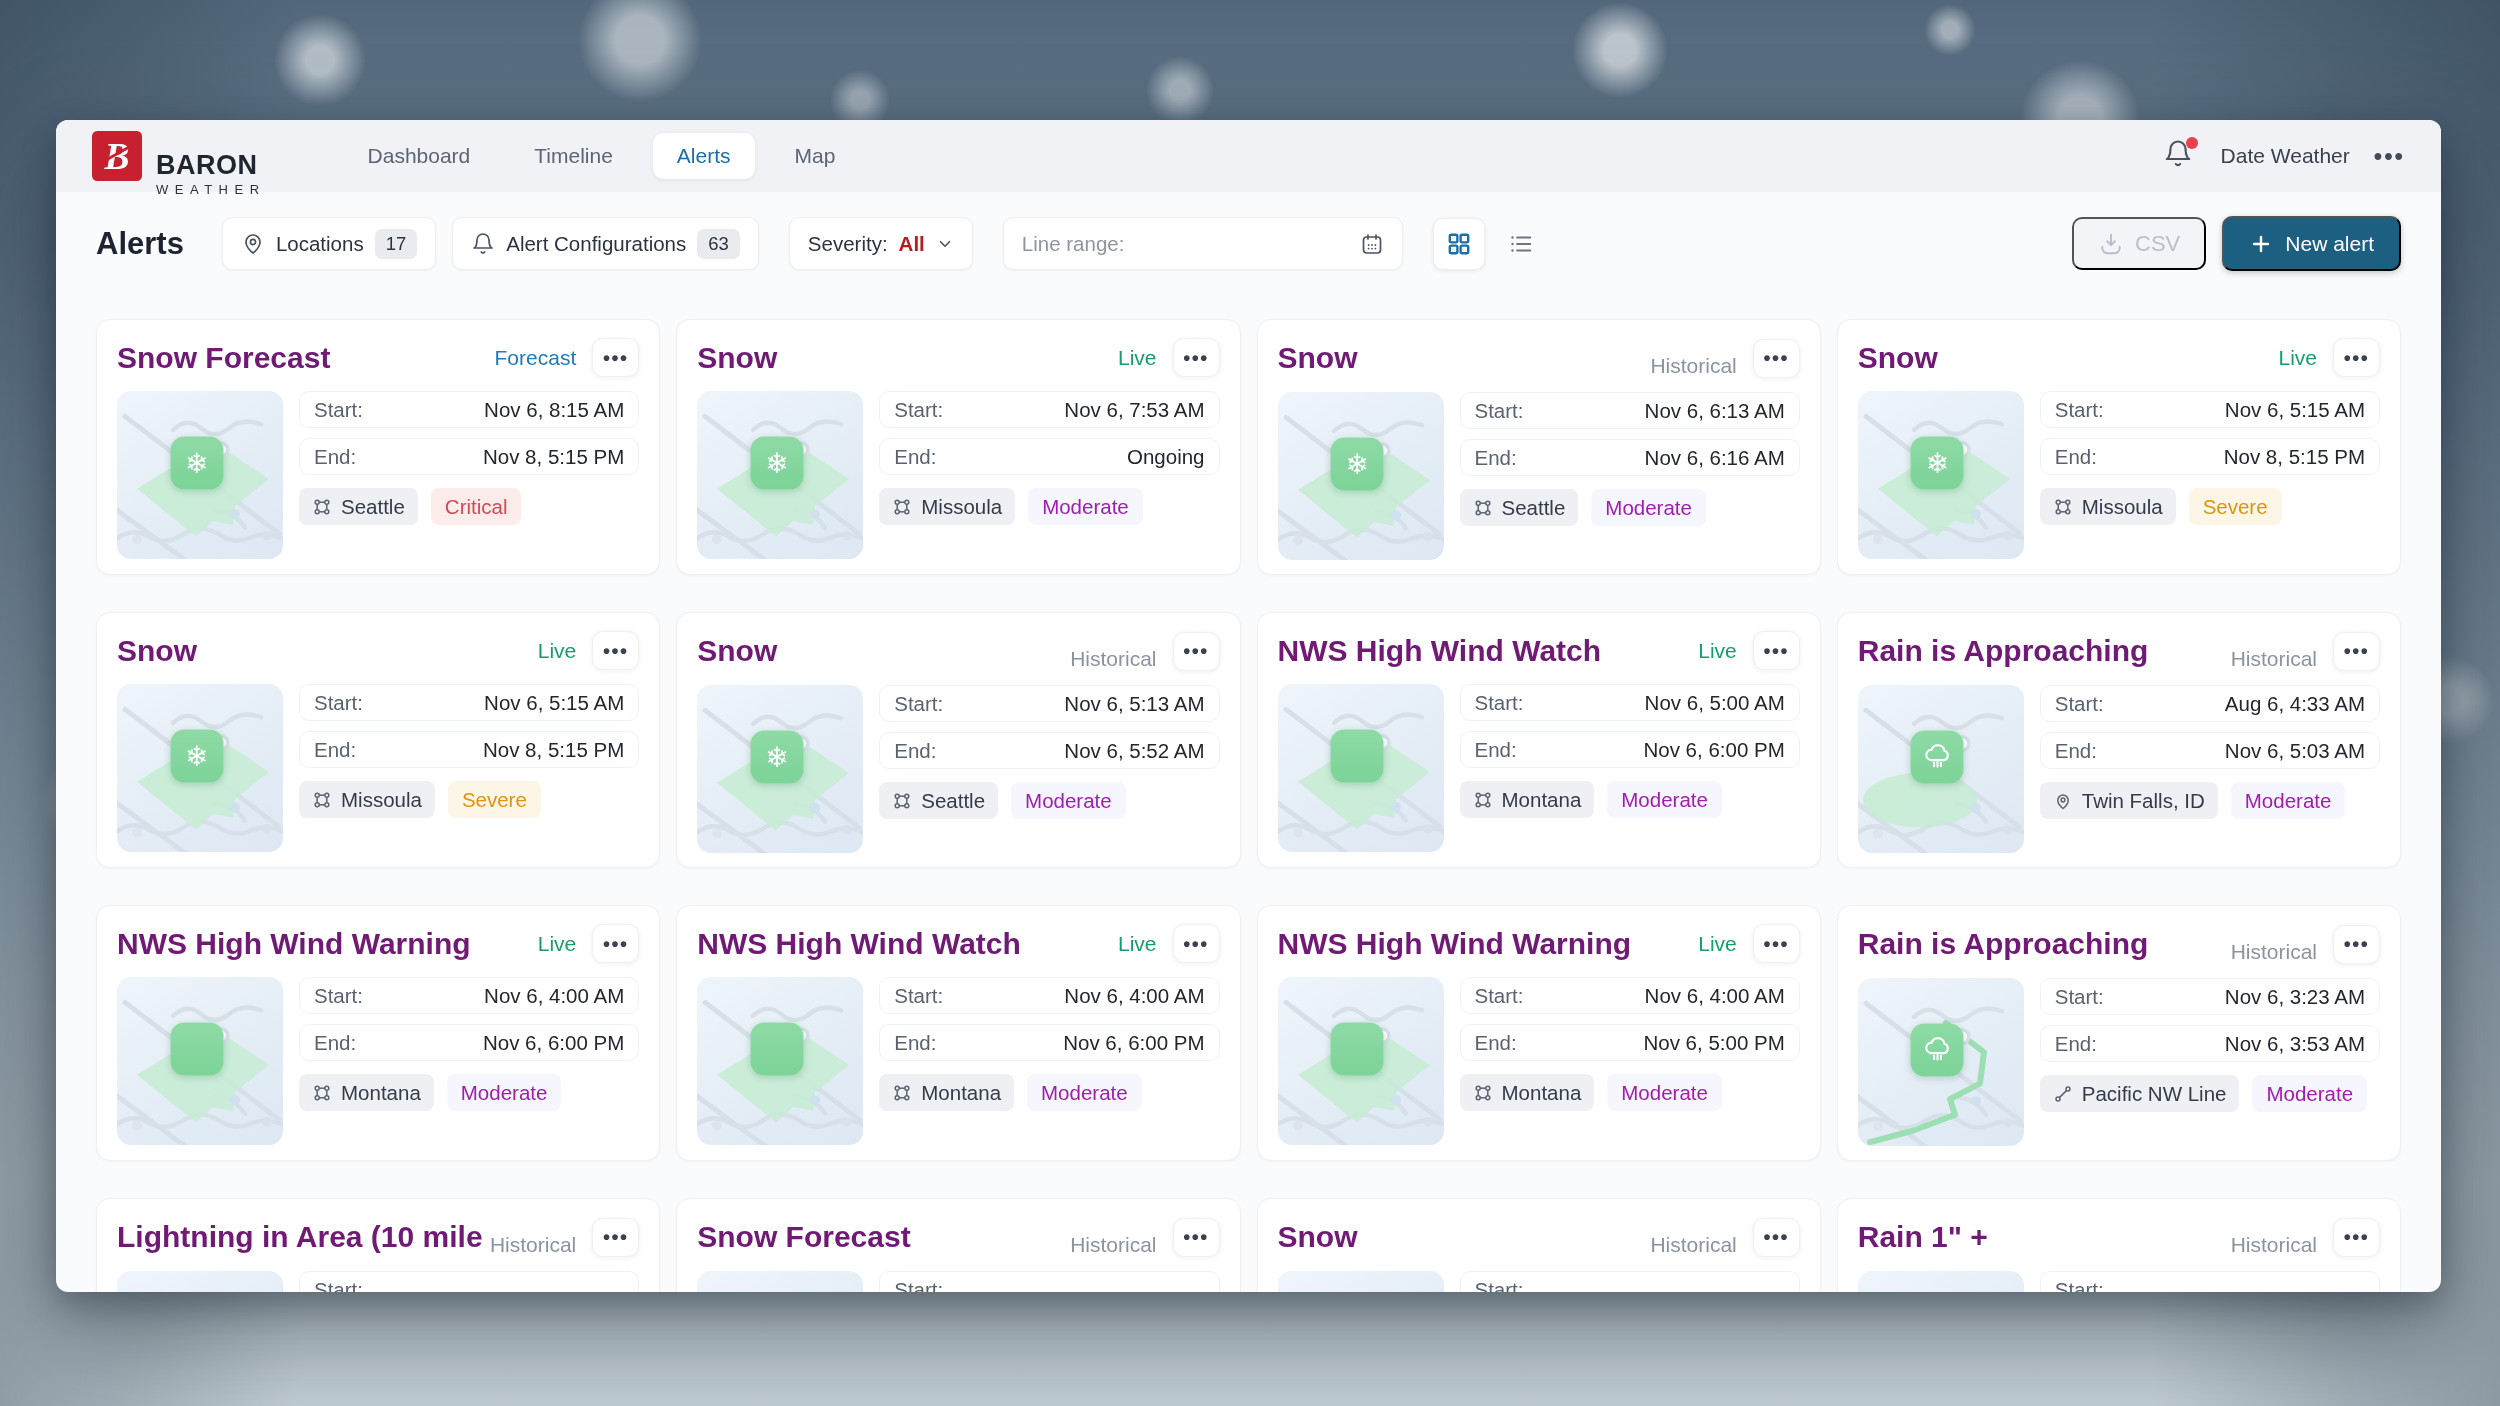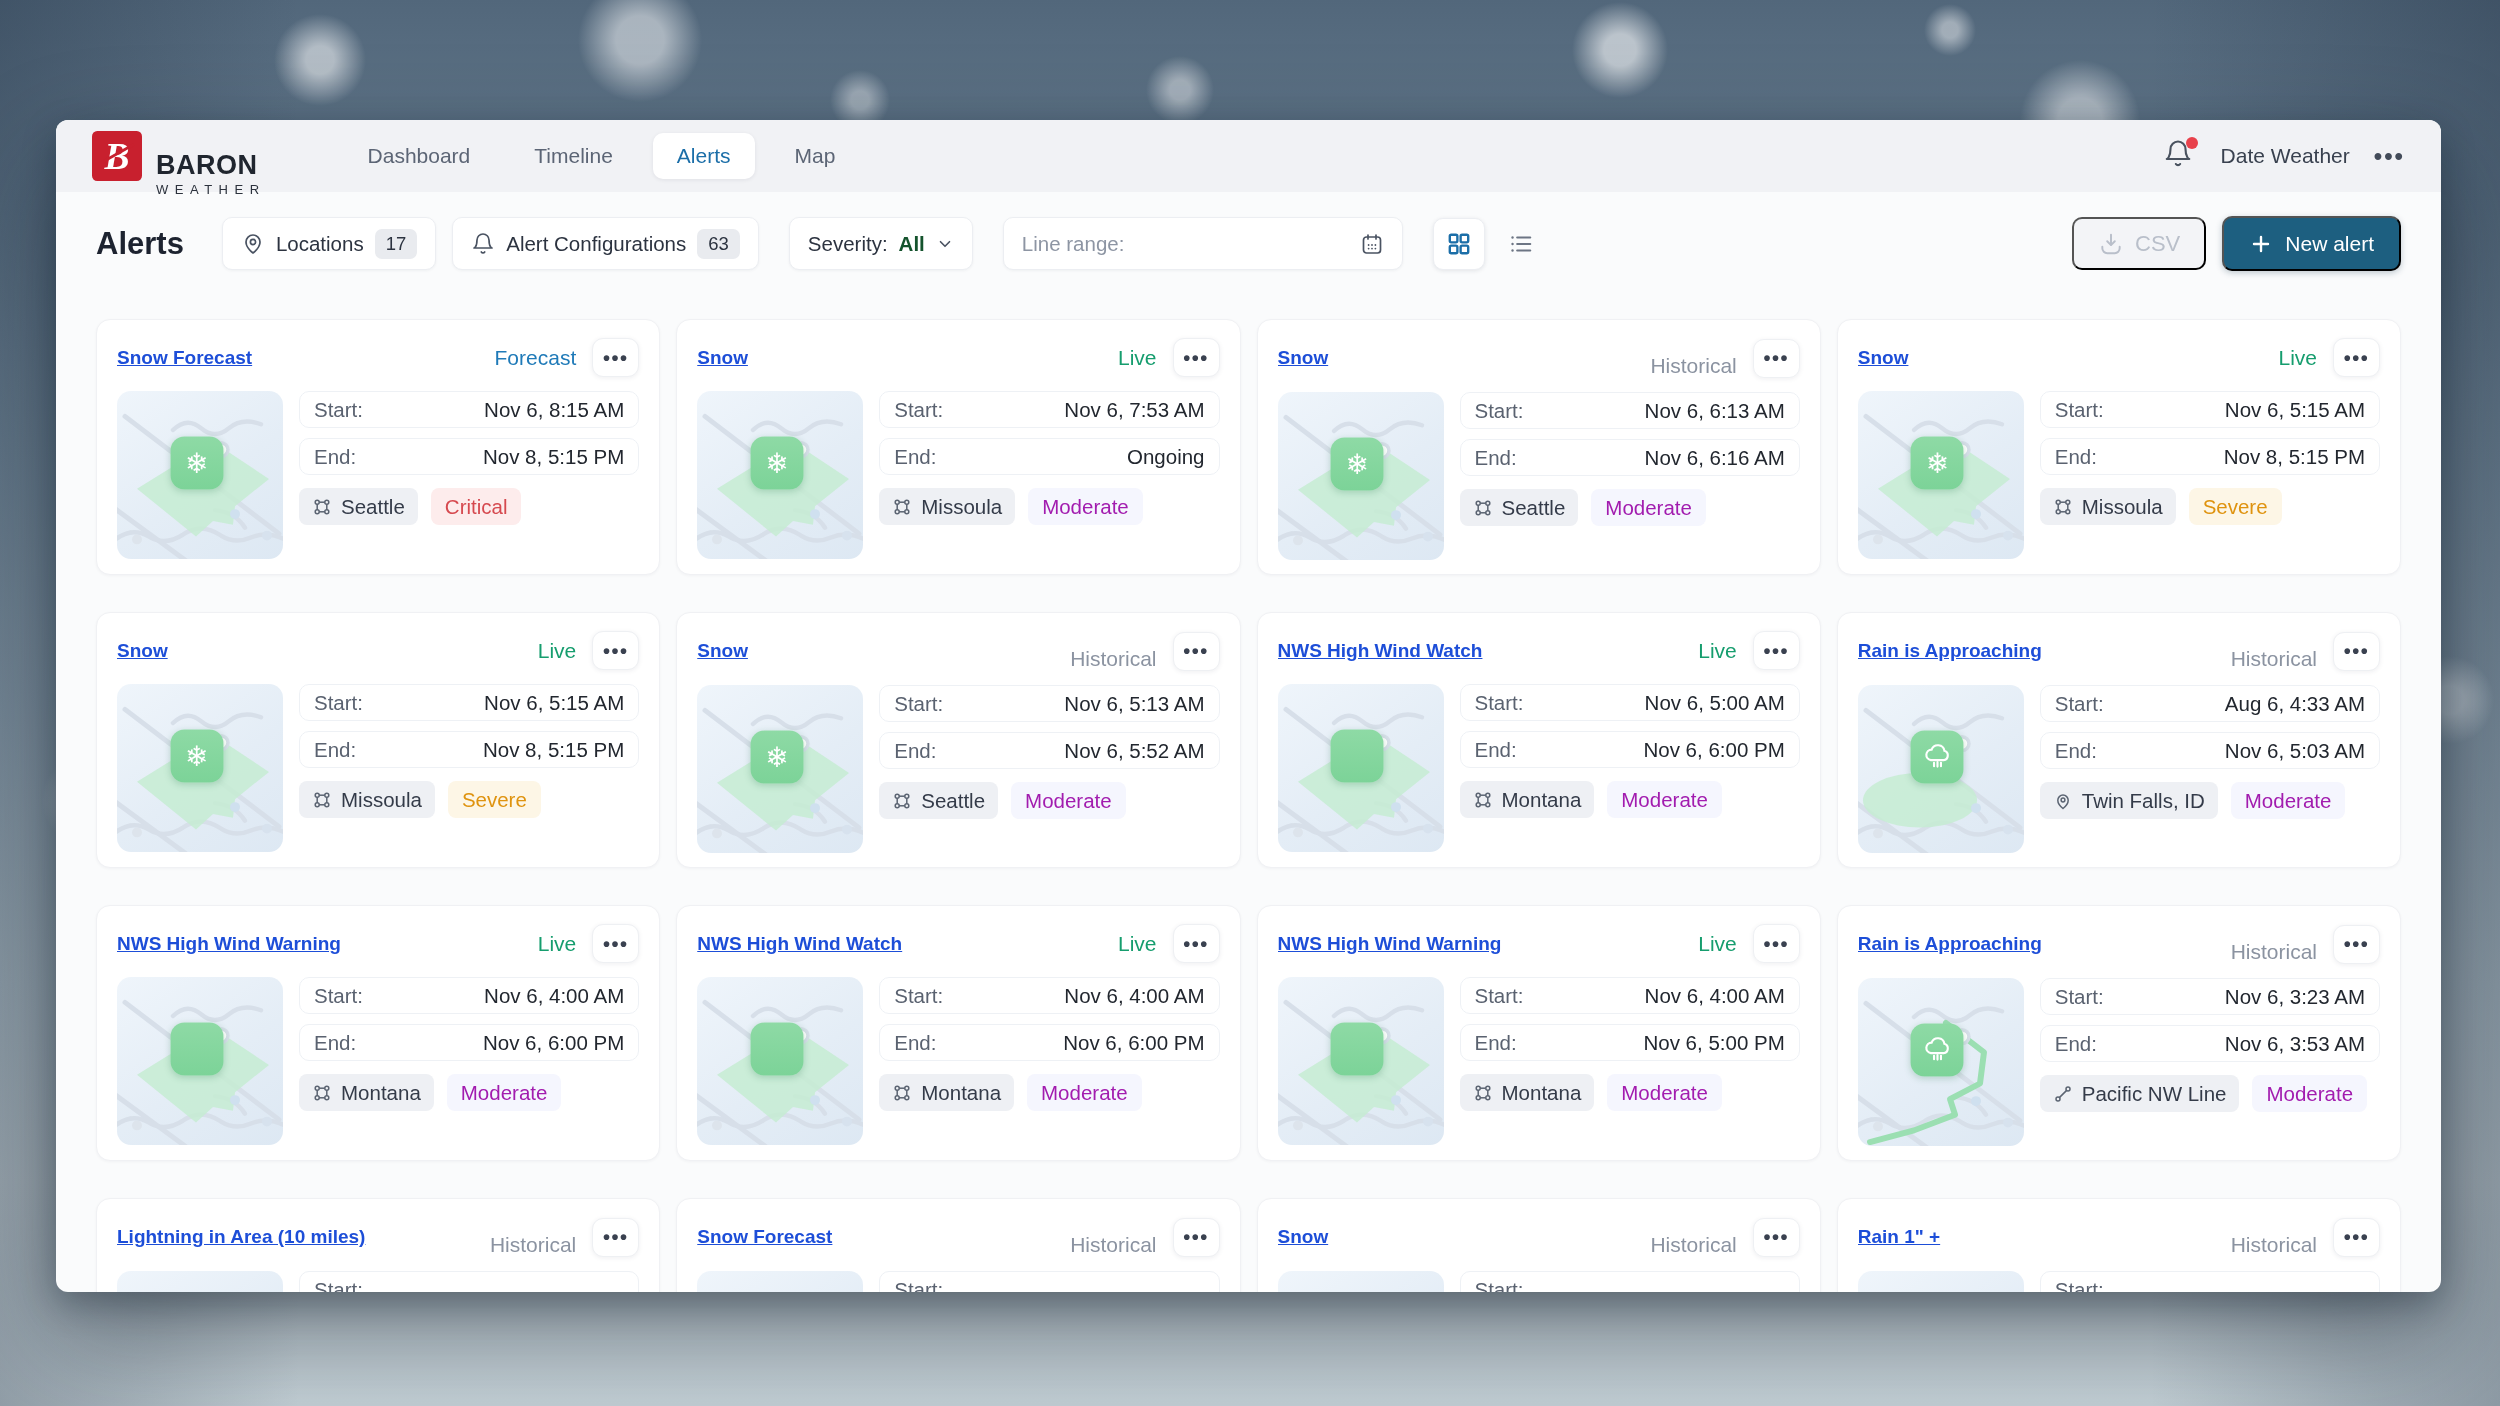--- a/index.html
+++ b/index.html
@@ -50,21 +50,21 @@
 
   
   .toolbar { display:flex; align-items:center; margin:24px 40px 0 40px; gap:16px; }
   .page-title { font-size:31px; font-weight:700; color:#1d2330; margin-right:22px; }
   .tool-btn { display:flex; align-items:center; gap:11px; height:53px; padding:0 18px; background:#fff;
               border:1px solid #eceef2; border-radius:10px; box-shadow:0 1px 3px rgba(25,35,55,.05);
               font-size:20.5px; color:#2c3340; cursor:pointer; white-space:nowrap; }
   .tool-btn svg { width:24px; height:24px; color:#4a5362; flex:none; }
   .count-badge { background:#e9ebef; border-radius:7px; padding:4px 11px; font-size:18.5px; color:#2c3340; }
   .severity-btn { margin-left:14px; }
-  .severity-value { font-weight:600; color:#14532d; }
+  .severity-value { font-weight:600; color:#b91c1c; }
   .chev { width:18px !important; height:18px !important; color:#6a7382; }
   .date-range { width:400px; justify-content:space-between; margin-left:14px; cursor:text; }
   .date-placeholder { color:#8d95a3; }
   .view-toggle { display:flex; align-items:center; gap:10px; margin-left:14px; }
   .view-btn { width:52px; height:52px; display:flex; align-items:center; justify-content:center; border-radius:10px;
               color:#6c7584; cursor:pointer; }
   .view-btn.active { background:#fff; color:#1b6ea8; box-shadow:0 1px 4px rgba(20,30,50,.10); border:1px solid #eceef2; }
   .view-btn svg { width:26px; height:26px; }
   .spacer { flex:1; }
   .csv-btn { display:flex; align-items:center; gap:11px; height:53px; padding:0 24px; background:#f3f4f7;
@@ -73,21 +73,21 @@
   .new-alert-btn { display:flex; align-items:center; gap:12px; height:55px; padding:0 25px; background:#1d5f80;
                    border-radius:10px; font-size:21px; color:#fff; font-weight:500; cursor:pointer;
                    box-shadow:0 2px 6px rgba(15,50,75,.25); }
   .new-alert-btn svg { width:24px; height:24px; }
 
   
   .cards-grid { display:grid; grid-template-columns:repeat(4,1fr); column-gap:16px; row-gap:37px; margin:48px 40px 0 40px; }
   .card { background:#fff; border:1px solid #f0f1f4; border-radius:14px; padding:18px 20px; height:256px;
           box-shadow:0 1px 3px rgba(25,35,55,.04); overflow:hidden; }
   .card-head { display:flex; align-items:center; margin-bottom:14px; }
-  .card-title { flex:1; font-size:19px; font-weight:700; color:#1d4ed8; white-space:nowrap; overflow:hidden;text-decoration:underline; }
+  .card-title { flex:1; font-size:30px; font-weight:700; color:#701a75; white-space:nowrap; overflow:hidden; }
   .card-status { font-size:21px; margin:0 16px 0 8px; }
   .st-forecast { color:#1f7ab8; } .st-live { color:#169d6e; } .st-historical { color:#8b93a1;margin-top:16px; }
   .menu-btn { width:47px; height:39px; background:#fff; border:1px solid #eef0f3; border-radius:11px;
               box-shadow:0 1px 5px rgba(25,35,55,.07); display:flex; align-items:center; justify-content:center;
               color:#3a4150; font-size:20px; font-weight:700; letter-spacing:1.5px; line-height:0; cursor:pointer; }
   .card-body { display:flex; gap:16px; }
   .map-thumb { position:relative; width:166px; height:168px; border-radius:14px; overflow:hidden; flex:none;
                background:linear-gradient(145deg,#eff5fb 0%, #e4edf6 55%, #dde8f3 100%); }
   .map-thumb > svg { position:absolute; inset:0; width:100%; height:100%; }
   .shape-ellipse,.shape-polygon,.shape-route { display:none; }

